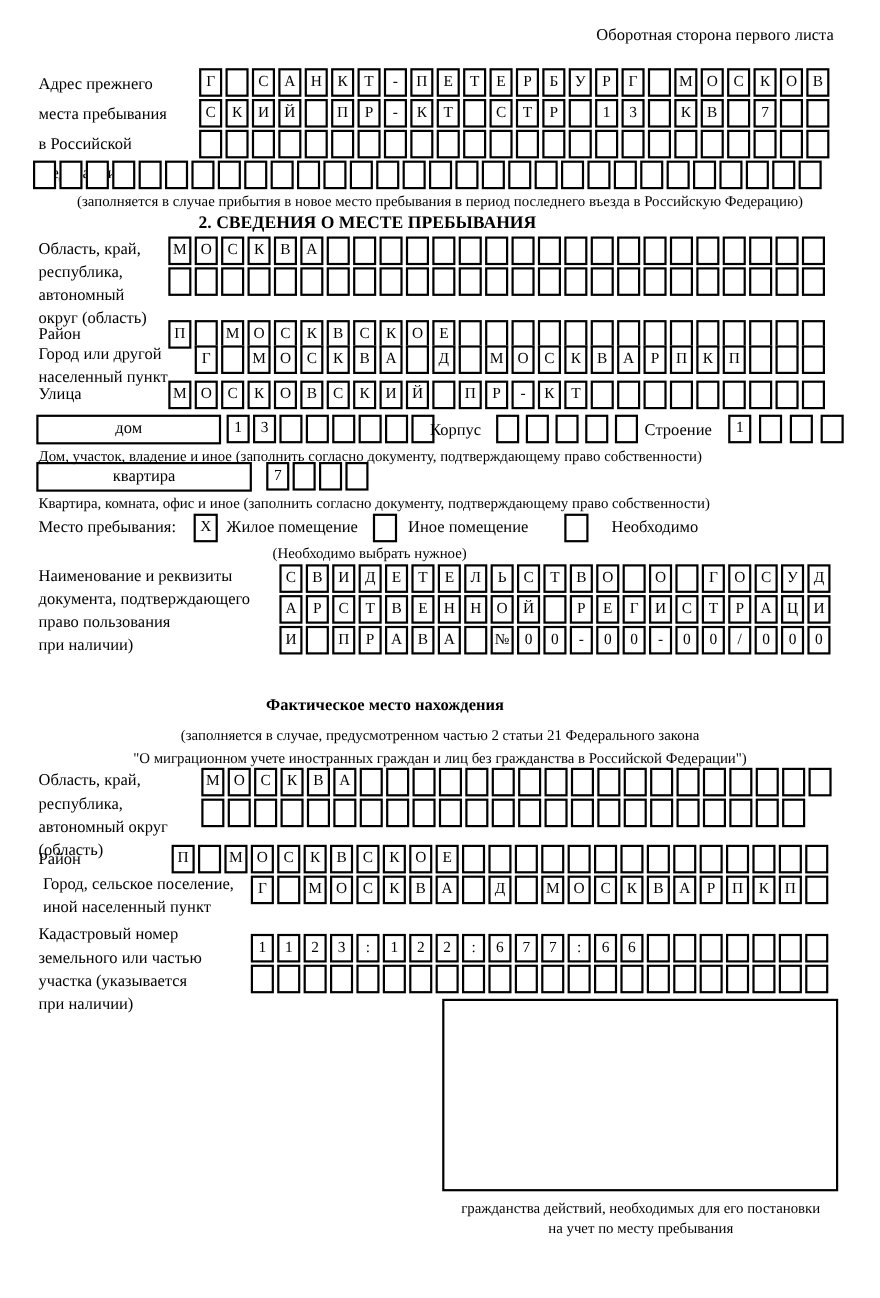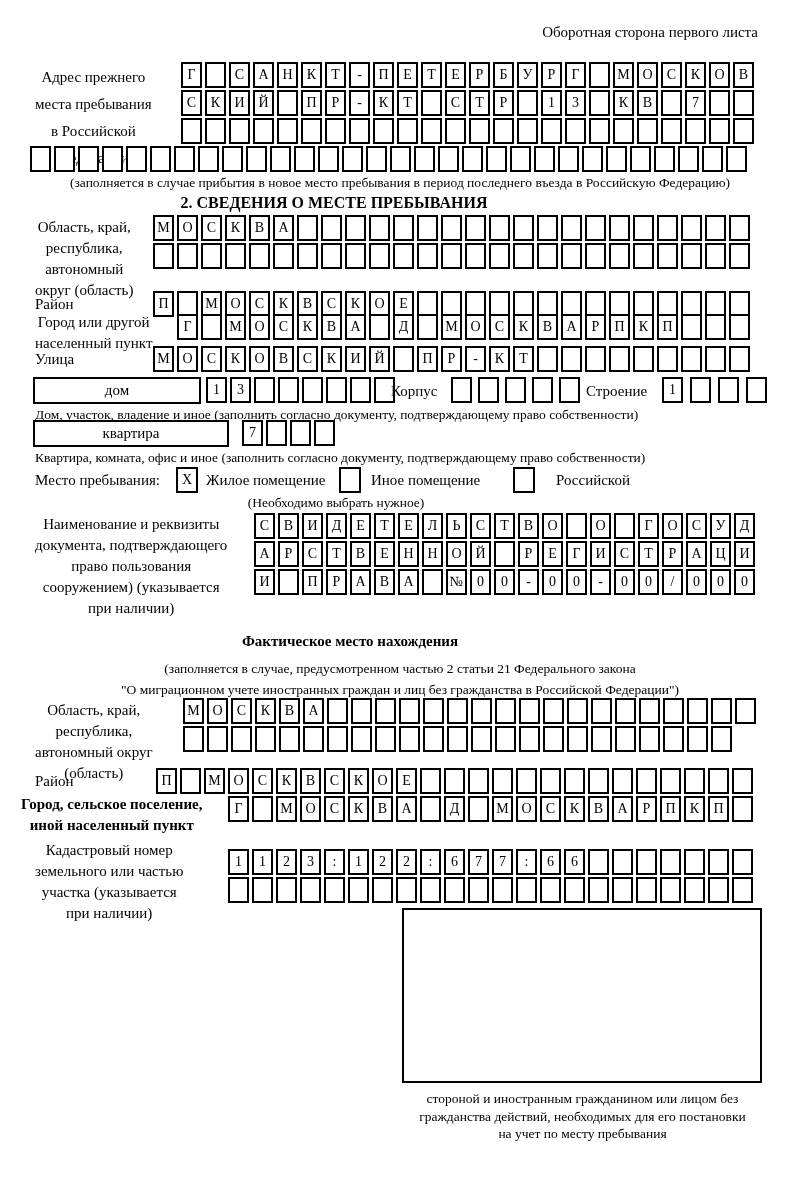--- a/index.html
+++ b/index.html
@@ -1,19 +1,19 @@
 <!DOCTYPE html>
 <html><head>
 <meta charset="utf-8">
 <style>
   html,body{margin:0;padding:0;background:#fff;}
   body{width:800px;height:1180px;position:relative;color:#000;
        font-family:"Liberation Serif","DejaVu Serif",serif;}
   .abs{position:absolute;}
-  .label{font-size:15px;line-height:21px;text-align:center;}
+  .label{font-size:15px;line-height:21px;}
   .cap{font-size:13.5px;line-height:17px;}
   .cells{display:flex;gap:3px;}
   .cell{width:21px;height:26px;border:2px solid #000;box-sizing:border-box;
         display:flex;align-items:center;justify-content:center;
         font-size:14px;background:#fff;flex:0 0 auto;}
   .box{width:22px;height:26px;border:2px solid #000;box-sizing:border-box;
        display:flex;align-items:center;justify-content:center;font-size:14px;}
   .bigfield{border:2px solid #000;box-sizing:border-box;height:27px;
         display:flex;align-items:center;justify-content:center;font-size:15px;}
   .h-bold{font-weight:bold;font-size:16px;}
@@ -330,28 +330,27 @@
     <span class="cell"></span>
   </div>
 <div class="abs cap" style="left:35px;top:449px;">Квартира, комната, офис и иное (заполнить согласно документу, подтверждающему право собственности)</div>
 
 <div class="abs label" style="left:35px;top:470px;">Место пребывания:</div>
 <div class="abs box" style="left:176px;top:467px;">X</div>
 <div class="abs label" style="left:206px;top:470px;">Жилое помещение</div>
 <div class="abs box" style="left:339px;top:467px;"></div>
 <div class="abs label" style="left:371px;top:470px;">Иное помещение</div>
 <div class="abs box" style="left:513px;top:467px;"></div>
-<div class="abs label" style="left:556px;top:470px;">Российской</div>
+<div class="abs label" style="left:556px;top:470px;">Необходимо</div>
 <div class="abs cap center" style="left:176px;width:320px;top:494px;">(Необходимо выбрать нужное)</div>
 
 <div class="abs label" style="left:35px;top:514px;">
     <div>Наименование и реквизиты</div>
     <div>документа, подтверждающего</div>
     <div>право пользования</div>
-    <div>сооружением) (указывается</div>
     <div>при наличии)</div>
   </div>
 <div class="abs cells" style="left:254px;top:513px;">
     <span class="cell">С</span>
     <span class="cell">В</span>
     <span class="cell">И</span>
     <span class="cell">Д</span>
     <span class="cell">Е</span>
     <span class="cell">Т</span>
     <span class="cell">Е</span>
@@ -503,21 +502,21 @@
     <span class="cell"></span>
     <span class="cell"></span>
     <span class="cell"></span>
     <span class="cell"></span>
     <span class="cell"></span>
     <span class="cell"></span>
     <span class="cell"></span>
     <span class="cell"></span>
   </div>
 
-<div class="abs label" style="left:21px;top:794px;font-weight:bold;">
+<div class="abs label" style="left:39px;top:794px;">
     <div>Город, сельское поселение,</div>
     <div>иной населенный пункт</div>
   </div>
 <div class="abs cells" style="left:228px;top:796px;">
     <span class="cell">Г</span>
     <span class="cell"></span>
     <span class="cell">М</span>
     <span class="cell">О</span>
     <span class="cell">С</span>
     <span class="cell">К</span>
@@ -589,16 +588,15 @@
     <span class="cell"></span>
     <span class="cell"></span>
     <span class="cell"></span>
     <span class="cell"></span>
     <span class="cell"></span>
     <span class="cell"></span>
   </div>
 
 <div class="abs" style="left:402px;top:908px;width:360px;height:175px;border:2px solid #000;box-sizing:border-box;"></div>
 <div class="abs cap center" style="left:395px;width:375px;top:1090px;line-height:17.5px;">
-    <div>стороной и иностранным гражданином или лицом без</div>
     <div>гражданства действий, необходимых для его постановки</div>
     <div>на учет по месту пребывания</div>
   </div>
 
 </body></html>

